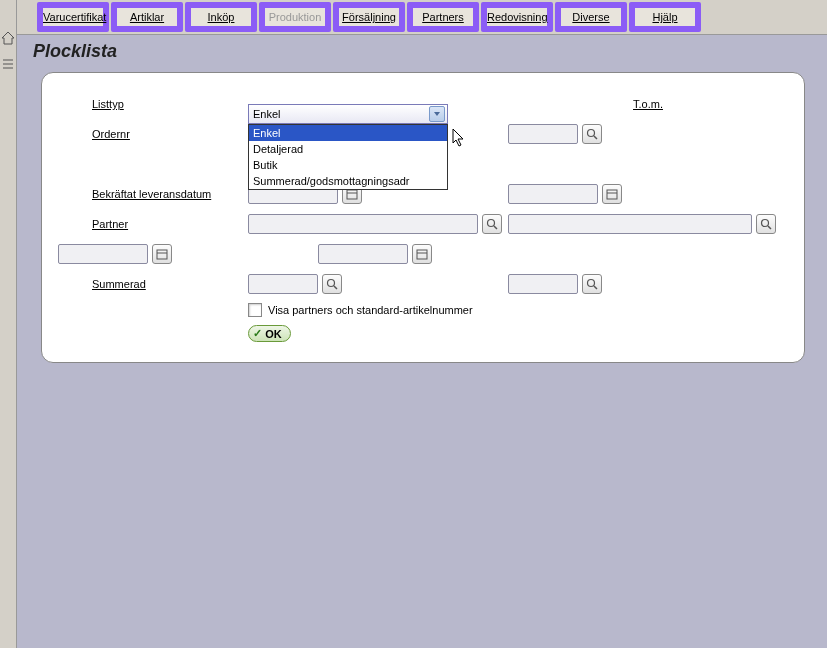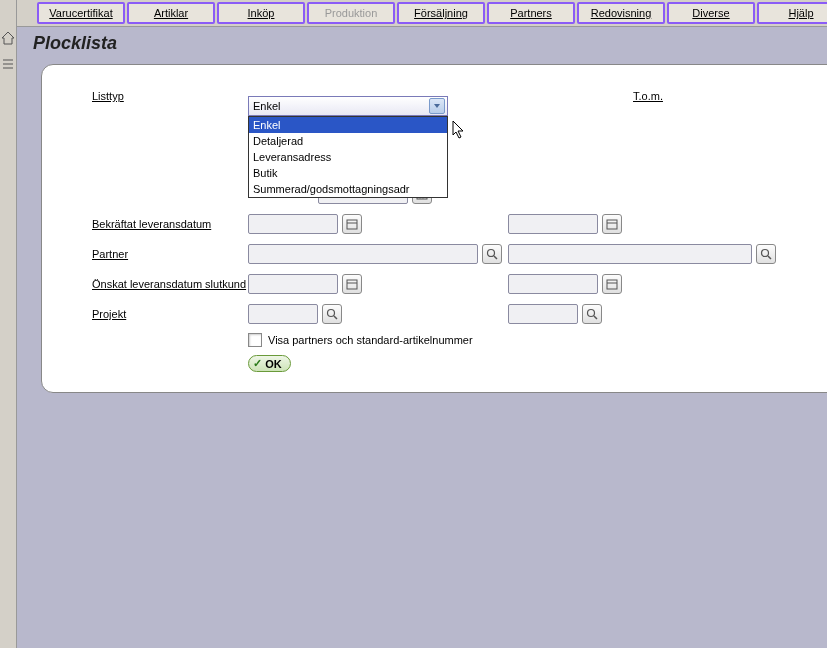--- a/index.html
+++ b/index.html
@@ -2,21 +2,21 @@
 <html><head>
 <meta charset="utf-8">
 <style>
   * { box-sizing: border-box; margin: 0; padding: 0; font-family: Arial, sans-serif; font-size: 11px; }
   body { background: #b8b8cc; width: 827px; height: 648px; overflow: hidden; }
   .app { display: flex; height: 100%; }
   .left-rail { width: 24px; background: #d4d0c8; border-right: 1px solid #999; display: flex; flex-direction: column; align-items: center; padding-top: 30px; gap: 10px; }
   .left-rail .icon { width: 16px; height: 16px; color: #555; }
   .main { flex: 1; display: flex; flex-direction: column; }
   .topnav { display: flex; background: #d4d0c8; padding: 2px 20px; gap: 2px; border-bottom: 1px solid #999; }
-  .tab { background: #e8e4dc; border: 2px solid #8b5cf6; border-radius: 2px; padding: 3px 0; text-align: center; width: 88px; cursor: pointer; text-decoration: underline; color: #000; }
+  .tab { background: #e8e4dc; border: 6px solid #8b5cf6; border-radius: 2px; padding: 3px 0; text-align: center; width: 72px; cursor: pointer; text-decoration: underline; color: #000; }
   .tab.disabled { color: #999; text-decoration: none; }
   .page-title { font-size: 18px; font-weight: bold; font-style: italic; padding: 6px 16px; color: #222; }
   .panel { background: #fff; border: 1px solid #888; border-radius: 12px; margin: 4px 24px 16px 24px; padding: 20px 16px 20px 16px; position: relative; }
   .row { display: flex; align-items: center; margin-bottom: 8px; min-height: 22px; }
   .label { width: 190px; text-decoration: underline; color: #000; cursor: pointer; padding-left: 34px; }
   .col1 { width: 260px; display: flex; align-items: center; gap: 4px; position: relative; }
   .col2 { width: 280px; display: flex; align-items: center; gap: 4px; }
   .th-label { width: 100%; text-align: center; text-decoration: underline; }
   input[type=text] { border: 1px solid #8a8aa0; background: #f0f0f3; height: 20px; padding: 0 3px; border-radius: 2px; }
   .w-sm { width: 70px; }
@@ -81,36 +81,48 @@
               <span>Enkel</span>
               <span class="arrow">
                 <svg width="8" height="8" viewBox="0 0 8 8">
                     <path d="M1 2 L4 6 L7 2 Z" fill="#4a6a9a"></path>
                   </svg>
               </span>
             </div>
             <div class="dropdown-list" id="ddlist">
                 <div class="opt sel">Enkel</div>
                 <div class="opt">Detaljerad</div>
-                <div class="opt">Leveransadress</div>
                 <div class="opt">Butik</div>
                 <div class="opt">Summerad/godsmottagningsadr</div>
               </div>
           </div>
           <svg class="cursor" width="16" height="20" viewBox="0 0 16 20">
             <path d="M1 1 L1 15 L4 12 L7 18 L9 17 L6 11 L11 11 Z" fill="#fff" stroke="#000" stroke-width="1"></path>
           </svg>
         </div>
         <div class="col2">
           <span class="th-label">T.o.m.</span>
         </div>
       </div>
 
       <div style="height:68px;"></div>
 
+      <div class="row" style="margin-top:-68px;">
+        <div class="label">Ordernr</div>
+        <div class="col1"></div>
+        <div class="col2">
+          <input type="text" class="w-sm" style="">
+          <span class="iconbtn">
+              <svg viewBox="0 0 12 12">
+                <circle cx="5" cy="5" r="3.5" fill="none" stroke="#555" stroke-width="1.2"></circle>
+                <line x1="8" y1="8" x2="11" y2="11" stroke="#555" stroke-width="1.5"></line>
+              </svg>
+            </span>
+        </div>
+      </div>
 
       <div class="row">
         <div class="col1"></div>
         <div class="col2">
           <input type="text" class="w-md" style="">
           <span class="iconbtn">
               <svg viewBox="0 0 12 12">
                 <rect x="1" y="2" width="10" height="9" fill="none" stroke="#555"></rect>
                 <line x1="1" y1="5" x2="11" y2="5" stroke="#555"></line>
                 <line x1="4" y1="5" x2="4" y2="11" stroke="#555" stroke-width="0.5"></line>
@@ -158,44 +170,43 @@
           <span class="iconbtn">
               <svg viewBox="0 0 12 12">
                 <circle cx="5" cy="5" r="3.5" fill="none" stroke="#555" stroke-width="1.2"></circle>
                 <line x1="8" y1="8" x2="11" y2="11" stroke="#555" stroke-width="1.5"></line>
               </svg>
             </span>
         </div>
       </div>
 
       <div class="row">
-        <div class="label">Önskat leveransdatum slutkund</div>
-        <div class="col1">
-          <input type="text" class="w-md" style="">
-          <span class="iconbtn">
-              <svg viewBox="0 0 12 12">
-                <rect x="1" y="2" width="10" height="9" fill="none" stroke="#555"></rect>
-                <line x1="1" y1="5" x2="11" y2="5" stroke="#555"></line>
-              </svg>
-            </span>
-        </div>
-        <div class="col2">
-          <input type="text" class="w-md" style="">
-          <span class="iconbtn">
-              <svg viewBox="0 0 12 12">
-                <rect x="1" y="2" width="10" height="9" fill="none" stroke="#555"></rect>
-                <line x1="1" y1="5" x2="11" y2="5" stroke="#555"></line>
-              </svg>
-            </span>
-        </div>
-      </div>
-
-
-      <div class="row">
-        <div class="label">Projekt</div>
+        <div class="col1">
+          <input type="text" class="w-md" style="">
+          <span class="iconbtn">
+              <svg viewBox="0 0 12 12">
+                <rect x="1" y="2" width="10" height="9" fill="none" stroke="#555"></rect>
+                <line x1="1" y1="5" x2="11" y2="5" stroke="#555"></line>
+              </svg>
+            </span>
+        </div>
+        <div class="col2">
+          <input type="text" class="w-md" style="">
+          <span class="iconbtn">
+              <svg viewBox="0 0 12 12">
+                <rect x="1" y="2" width="10" height="9" fill="none" stroke="#555"></rect>
+                <line x1="1" y1="5" x2="11" y2="5" stroke="#555"></line>
+              </svg>
+            </span>
+        </div>
+      </div>
+
+
+      <div class="row">
+        <div class="label">Summerad</div>
         <div class="col1">
           <input type="text" class="w-sm" style="">
           <span class="iconbtn">
               <svg viewBox="0 0 12 12">
                 <circle cx="5" cy="5" r="3.5" fill="none" stroke="#555" stroke-width="1.2"></circle>
                 <line x1="8" y1="8" x2="11" y2="11" stroke="#555" stroke-width="1.5"></line>
               </svg>
             </span>
         </div>
         <div class="col2">

